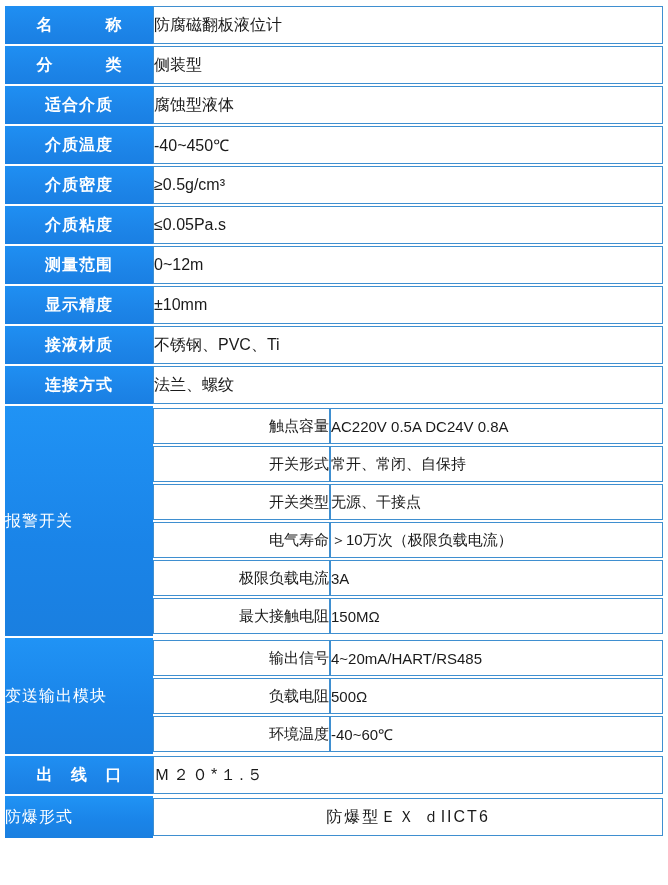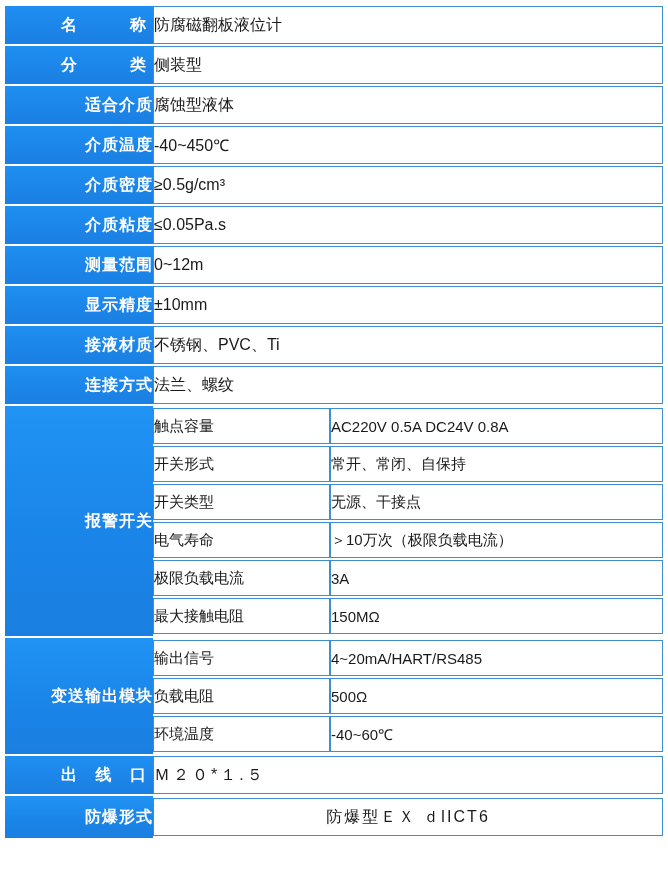--- a/index.html
+++ b/index.html
@@ -27,21 +27,21 @@
   td {
     padding: 0;
     vertical-align: middle;
   }
   .label-cell {
     width: 148px;
     background: linear-gradient(180deg, #1f8ff2 0%, #1d86ea 50%, #1a7fe2 100%);
     color: #ffffff;
     font-size: 16px;
     font-weight: bold;
-    text-align: right;
+    text-align: center;
     height: 36px;
     letter-spacing: 1px;
   }
   .label-cell.spread {
     letter-spacing: 7px;
     text-indent: 7px;
   }
   .value-cell {
     background: #ffffff;
     border: 1px solid #3f8fd0;
@@ -49,36 +49,36 @@
     font-size: 16px;
     height: 36px;
   }
   .value-cell.wide-space {
     letter-spacing: 3px;
   }
   .group-label {
     background: linear-gradient(180deg, #2093f5 0%, #1a84e8 60%, #1a7fe0 100%);
     color: #ffffff;
     font-size: 16px;
-    font-weight: bold;
-    text-align: right;
+    font-weight: normal;
+    text-align: left;
     letter-spacing: 1px;
   }
   table.inner {
     width: 100%;
     border-collapse: separate;
     border-spacing: 0 2px;
     table-layout: fixed;
   }
   .sub-label {
     width: 175px;
     background: #ffffff;
     border: 1px solid #3f8fd0;
     font-size: 15px;
-    text-align: left;
+    text-align: right;
     height: 34px;
     color: #1a1a1a;
     margin-left: 16px;
   }
   .sub-value {
     background: #ffffff;
     border: 1px solid #3f8fd0;
     font-size: 15px;
     text-align: left;
     padding-left: 0;

